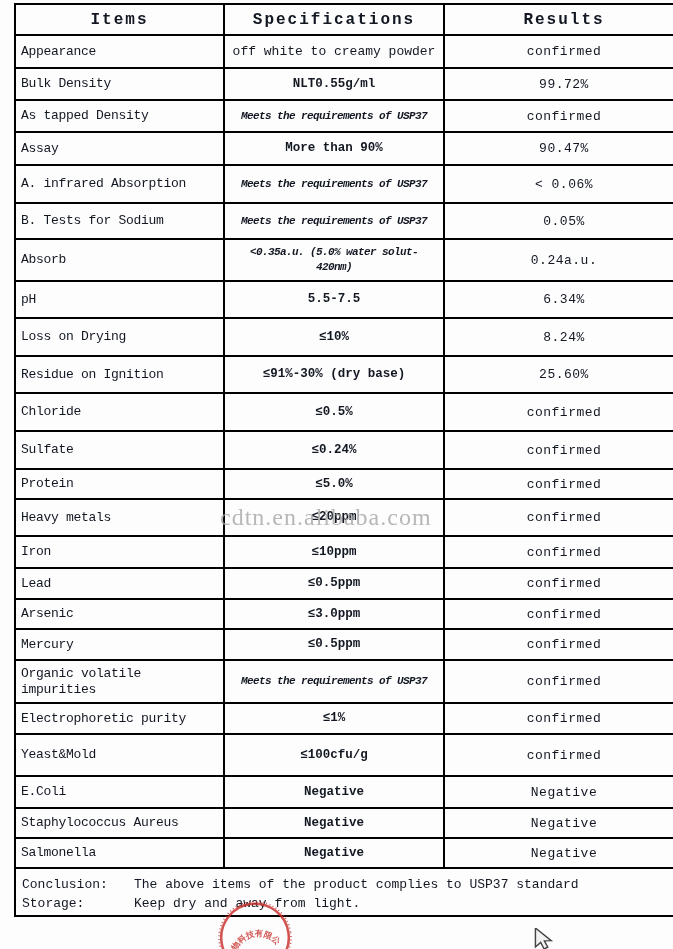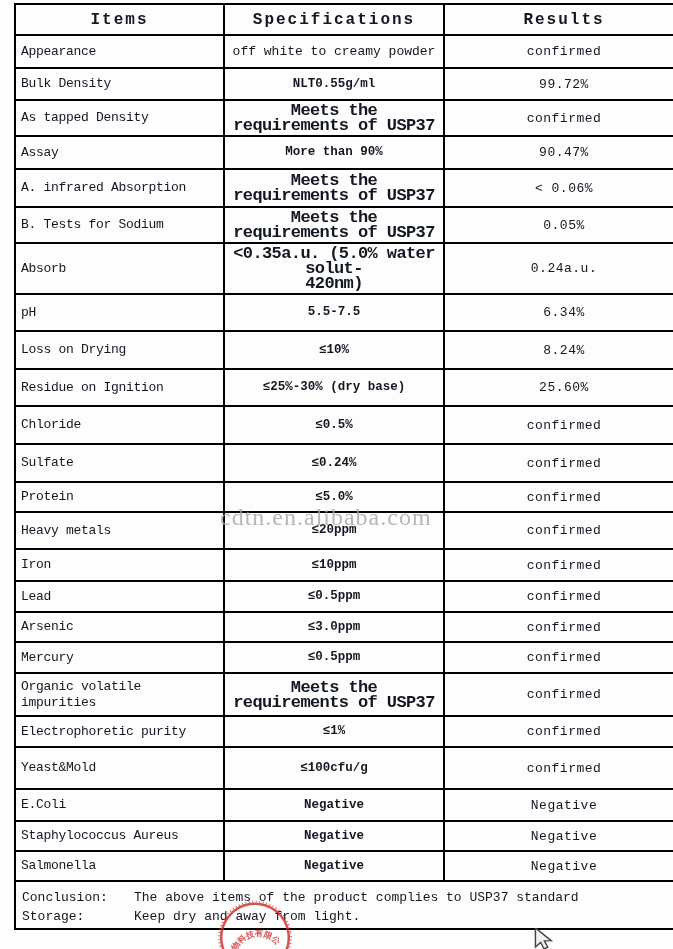--- a/index.html
+++ b/index.html
@@ -40,22 +40,23 @@
   }
   td.col-spec{
     text-align:center;
     padding:2px 5px;
     font-size:12.5px;
     font-weight:bold;
     white-space:pre-line;
     line-height:15px;
   }
   td.col-spec.long{
-    font-size:17px;
+    font-size:11px;
     letter-spacing:-0.6px;
+    font-style:italic;
   }
   td.col-spec.plain{
     font-weight:normal;
     font-size:13px;
   }
   td.col-result{
     text-align:center;
     font-size:13px;
     letter-spacing:0.5px;
   }
@@ -153,21 +154,21 @@
           <td class="col-spec">5.5-7.5</td>
           <td class="col-result">6.34%</td>
         </tr>
         <tr style="height: 38px;">
           <td class="col-item">Loss on Drying</td>
           <td class="col-spec">≤10%</td>
           <td class="col-result">8.24%</td>
         </tr>
         <tr style="height: 37px;">
           <td class="col-item">Residue on Ignition</td>
-          <td class="col-spec">≤25%-30% (dry base)</td>
+          <td class="col-spec">≤91%-30% (dry base)</td>
           <td class="col-result">25.60%</td>
         </tr>
         <tr style="height: 38px;">
           <td class="col-item">Chloride</td>
           <td class="col-spec">≤0.5%</td>
           <td class="col-result">confirmed</td>
         </tr>
         <tr style="height: 38px;">
           <td class="col-item">Sulfate</td>
           <td class="col-spec">≤0.24%</td>

